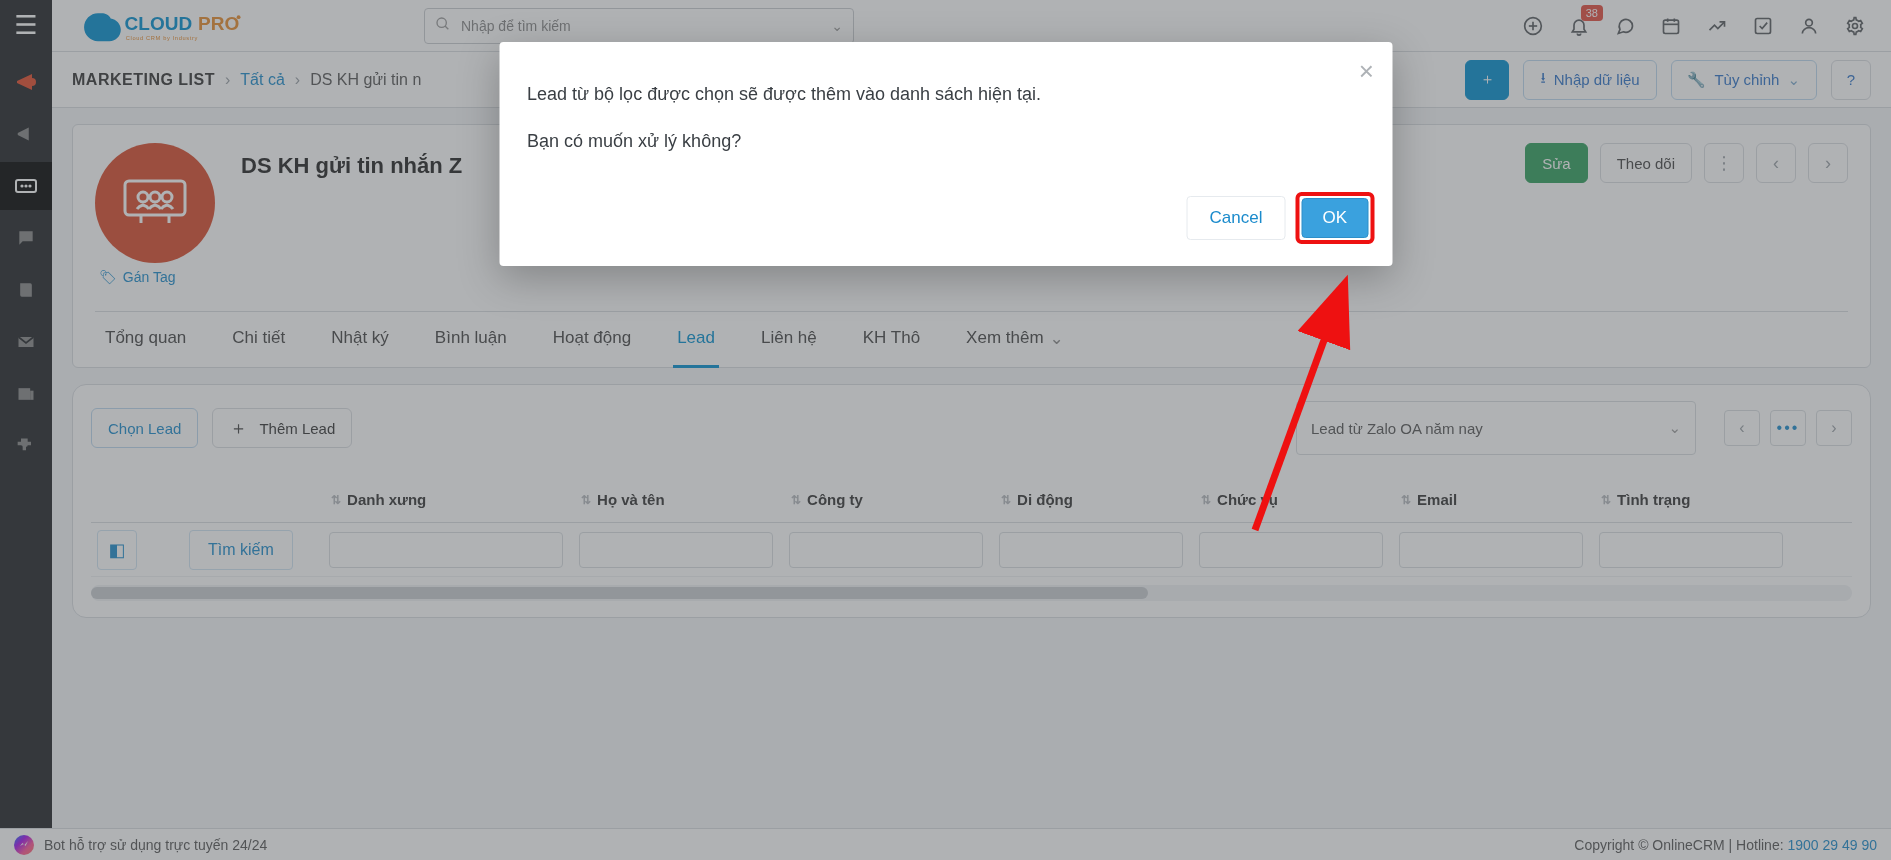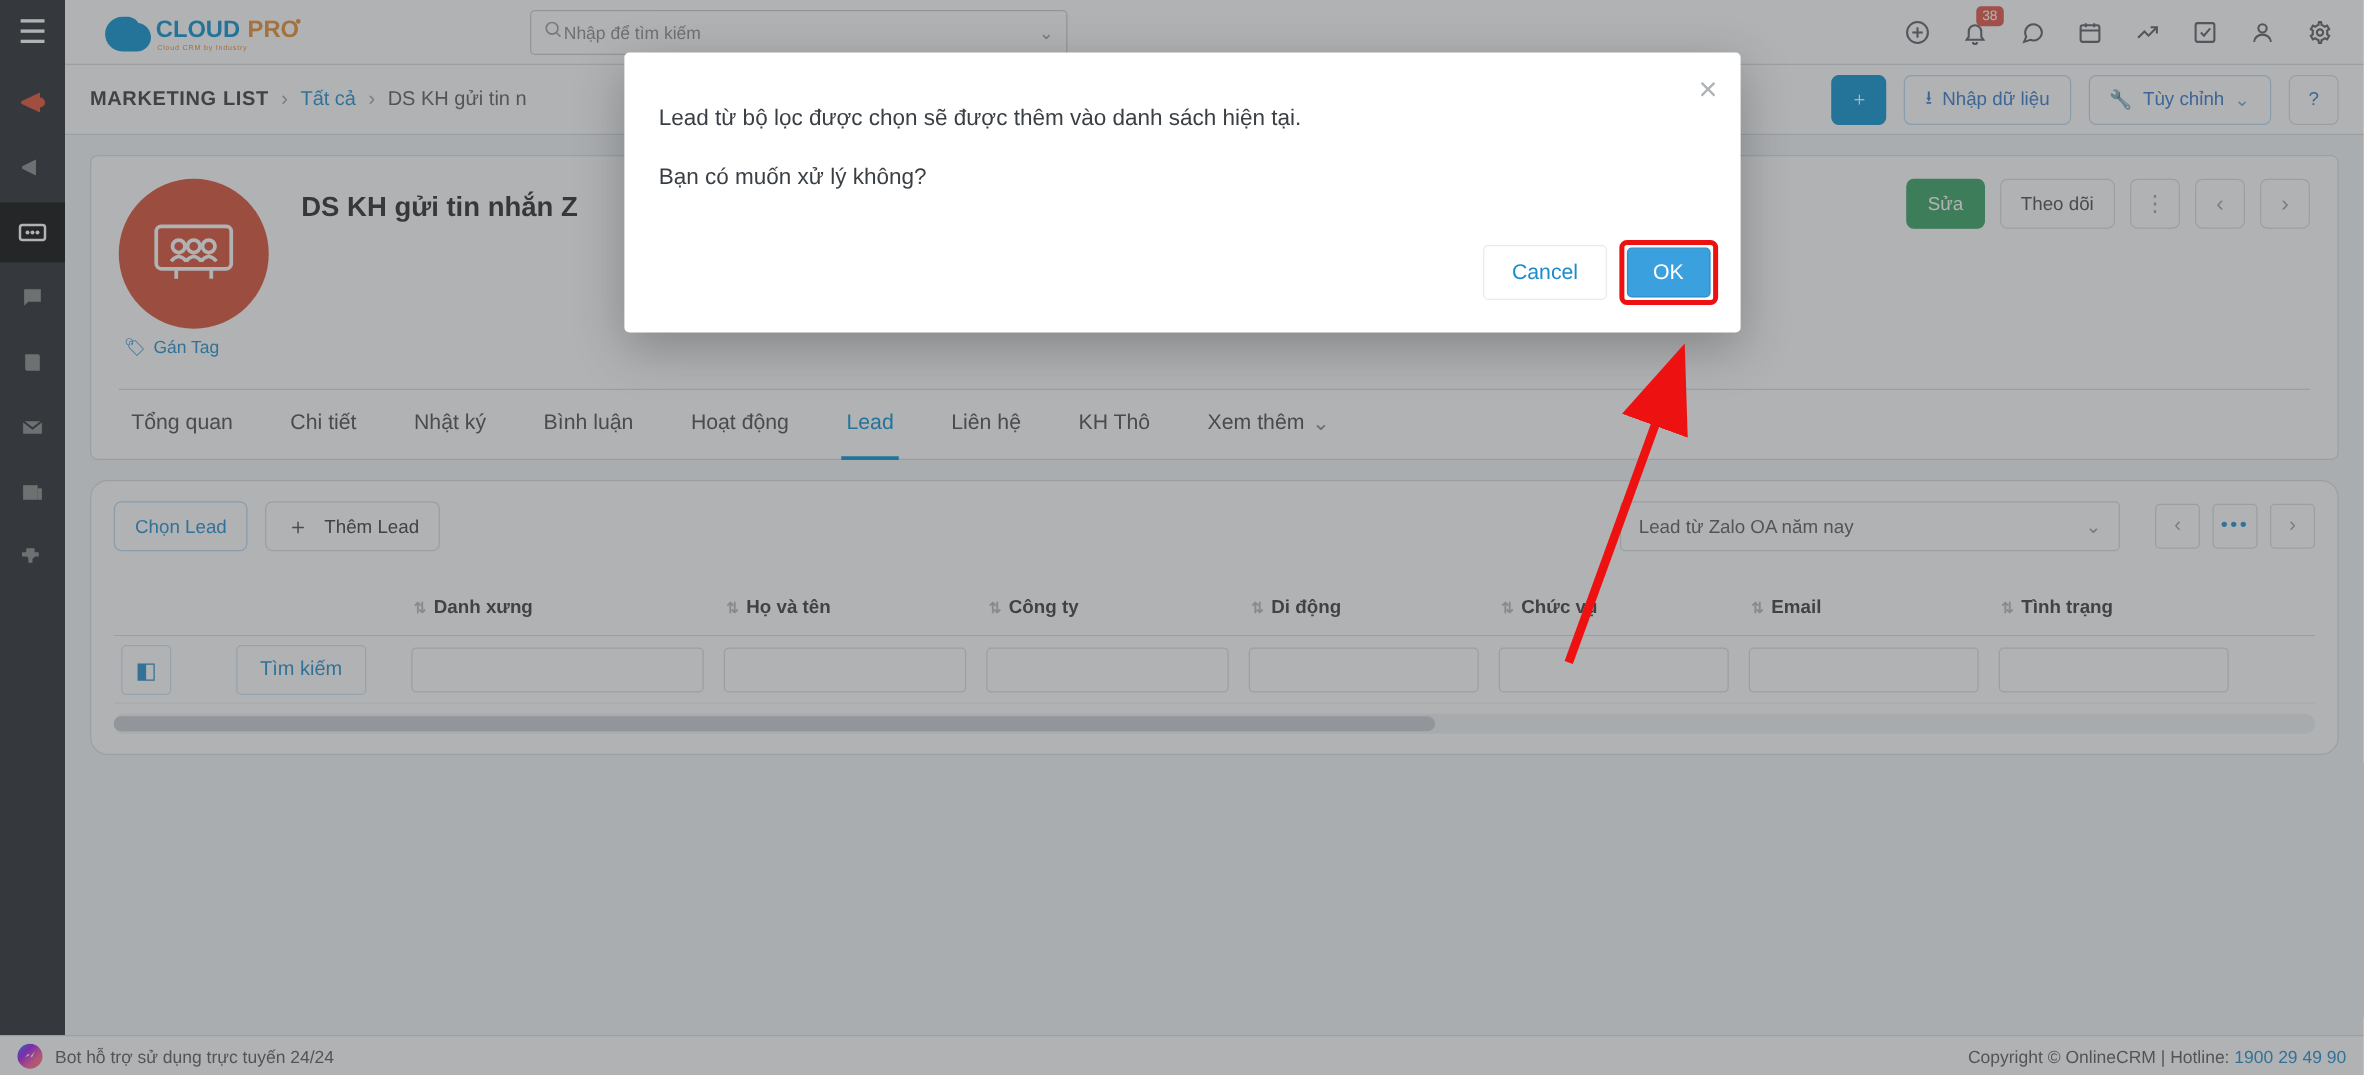--- a/index.html
+++ b/index.html
@@ -14,23 +14,23 @@
     --accent-red:#e44929;
   }
   *{box-sizing:border-box;}
   body{margin:0;font-family:"Segoe UI",Arial,Helvetica,sans-serif;font-size:14px;color:var(--text);background:#fff;overflow:hidden;height:860px;width:1891px;position:relative}
   
   .topbar{height:52px;display:flex;align-items:center;border-bottom:1px solid var(--border);background:#fff;position:relative;z-index:1}
   .hamburger{width:52px;height:52px;background:var(--sidebar);display:flex;align-items:center;justify-content:center;color:#fff;font-size:26px;cursor:pointer}
   .logo{display:flex;align-items:center;margin-left:12px;height:36px}
   .logo svg{height:38px}
   .search-wrap{margin-left:140px;display:flex;align-items:center;height:36px;width:430px;border:1px solid #c9ccd0;border-radius:4px;background:#fff;color:#888;padding:0 10px;justify-content:space-between}
-  .search-left{display:flex;align-items:center;}
+  .search-left{display:flex;align-items:center;gap:10px}
   .top-actions{margin-left:auto;display:flex;align-items:center;gap:24px;padding-right:24px;color:#565a5e}
-  .top-ic{width:22px;height:22px;display:flex;align-items:center;justify-content:center;cursor:pointer;position:relative}
+  .top-ic{width:22px;height:22px;display:flex;align-items:center;cursor:pointer;position:relative}
   .badge{position:absolute;top:-10px;right:-12px;background:#e34b3d;color:#fff;font-size:11px;padding:1px 5px;border-radius:4px;line-height:14px}
   
   .leftrail{position:absolute;left:0;top:52px;bottom:32px;width:52px;background:var(--sidebar);display:flex;flex-direction:column;align-items:center;padding-top:6px;gap:4px;z-index:1}
   .rail-item{width:52px;height:48px;display:flex;align-items:center;justify-content:center;color:#9aa0a6;font-size:20px;cursor:pointer}
   .rail-item.accent{color:var(--accent-red)}
   .rail-item.active{background:#000;color:#fff}
   
   .main{position:absolute;left:52px;right:0;top:52px;bottom:32px;background:var(--bg);overflow:hidden}
   .subhead{height:56px;display:flex;align-items:center;padding:0 20px;gap:10px;background:#fff;border-bottom:1px solid var(--border)}
   .bc{display:flex;align-items:center;gap:10px;font-size:16px;color:#555}
@@ -56,21 +56,21 @@
   
   .tabs{display:flex;align-items:center;gap:38px;border-top:1px solid var(--border);height:56px;padding:0 6px;margin-top:8px}
   .tab{font-size:17px;color:#444;padding:0 4px;height:56px;display:flex;align-items:center;cursor:pointer;border-bottom:3px solid transparent}
   .tab.active{color:var(--primary);border-bottom-color:var(--primary);font-weight:500}
   .tab .caret{margin-left:6px;color:#888}
   
   .gridcard{margin:16px 20px;background:#fff;border:1px solid var(--border);border-radius:14px;padding:16px 18px}
   .grid-toolbar{display:flex;align-items:center;gap:14px}
   .btn.outline-blue{color:var(--link);border-color:#bcd8ef}
   .plus{font-size:18px;line-height:1;color:#444;margin-right:4px}
-  .filter-select{height:40px;border:1px solid var(--border);border-radius:4px;background:#fff;display:flex;align-items:center;justify-content:space-between;padding:0 14px;min-width:400px;color:#555;cursor:pointer;margin-left:auto;font-size:15px}
+  .filter-select{height:54px;border:1px solid var(--border);border-radius:4px;background:#fff;display:flex;align-items:center;justify-content:space-between;padding:0 14px;min-width:400px;color:#555;cursor:pointer;margin-left:auto;font-size:15px}
   .pager{display:flex;align-items:center;gap:10px;margin-left:14px}
   .sq{width:36px;height:36px;border:1px solid var(--border);border-radius:4px;display:flex;align-items:center;justify-content:center;color:#9aa0a6;font-size:16px;cursor:pointer}
   .sq.dots{letter-spacing:2px;color:var(--link)}
   
   .tbl{margin-top:22px;overflow-x:auto}
   .thead{display:flex;align-items:center;height:46px;border-bottom:1px solid var(--border);color:#333;font-weight:600;font-size:15px;min-width:1600px}
   .th{display:flex;align-items:center;gap:6px;padding:0 10px}
   .th .sort{color:#b5b9bd;font-size:12px}
   .w-chk{width:90px}
   .w0{width:140px}

